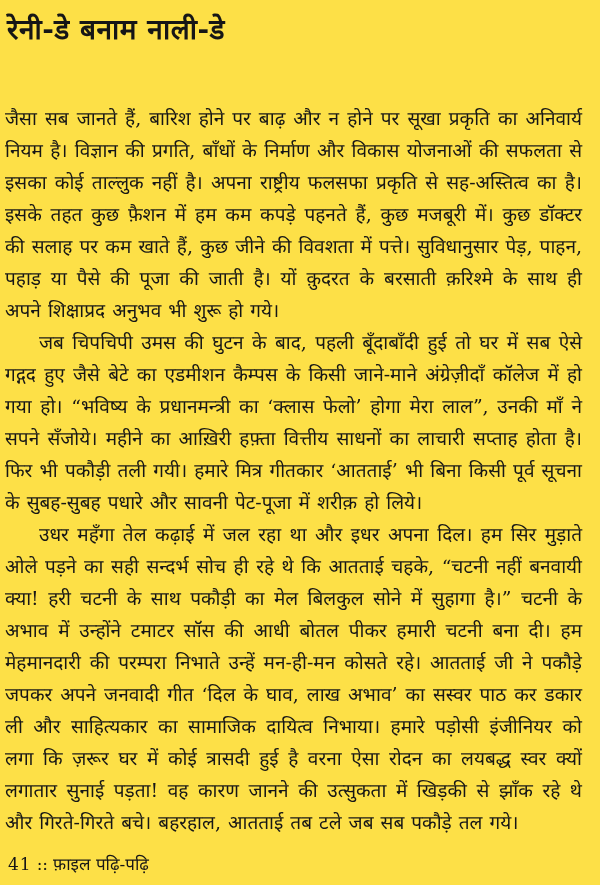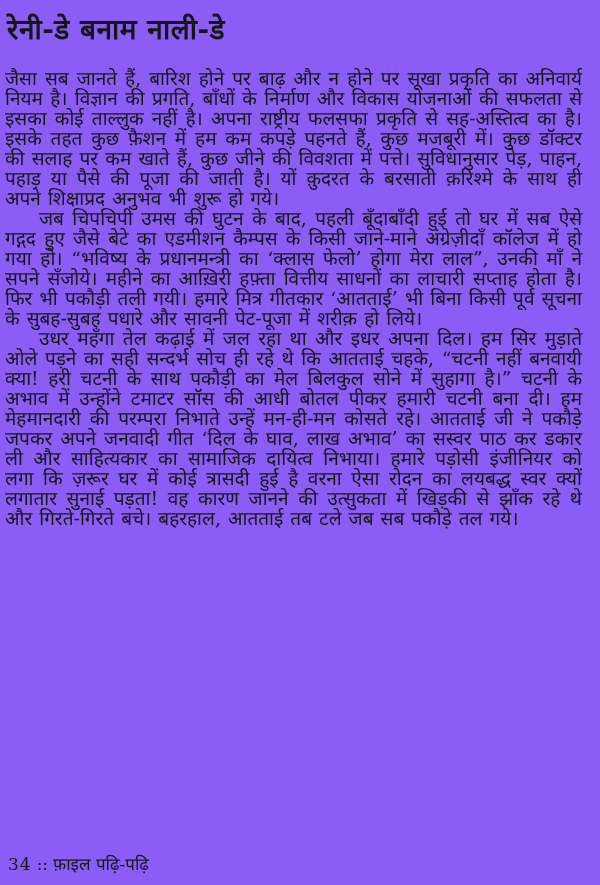--- a/index.html
+++ b/index.html
@@ -10,36 +10,36 @@
   body {
     width: 600px;
     height: 885px;
     overflow: hidden;
   }
   .page {
     position: relative;
     box-sizing: border-box;
     width: 600px;
     height: 885px;
-    background: #8b5cf6;
+    background: #fde047;
     color: #161616;
     font-family: "DejaVu Serif", "DejaVu Sans", serif;
     padding: 12px 18px 0 5px;
   }
   .title {
     font-size: 28px;
     line-height: 36px;
     font-weight: 600;
     margin: 0 0 0 2px;
     letter-spacing: 0.5px;
   }
   .body-text {
-    margin-top: 20px;
+    margin-top: 54px;
     font-size: 19px;
-    line-height: 20px;
+    line-height: 32px;
     text-align: justify;
   }
   .para {
     margin: 0;
     text-indent: 34px;
     word-spacing: 1px;
   }
   .para.first {
     text-indent: 0;
   }
@@ -65,16 +65,16 @@
 
   <h1 class="title">रेनी-डे बनाम नाली-डे</h1>
 
   <div class="body-text">
     <p class="para first">जैसा सब जानते हैं, बारिश होने पर बाढ़ और न होने पर सूखा प्रकृति का अनिवार्य नियम है। विज्ञान की प्रगति, बाँधों के निर्माण और विकास योजनाओं की सफलता से इसका कोई ताल्लुक नहीं है। अपना राष्ट्रीय फलसफा प्रकृति से सह-अस्तित्व का है। इसके तहत कुछ फ़ैशन में हम कम कपड़े पहनते हैं, कुछ मजबूरी में। कुछ डॉक्टर की सलाह पर कम खाते हैं, कुछ जीने की विवशता में पत्ते। सुविधानुसार पेड़, पाहन, पहाड़ या पैसे की पूजा की जाती है। यों क़ुदरत के बरसाती क़रिश्मे के साथ ही अपने शिक्षाप्रद अनुभव भी शुरू हो गये।</p>
     <p class="para">जब चिपचिपी उमस की घुटन के बाद, पहली बूँदाबाँदी हुई तो घर में सब ऐसे गद्गद हुए जैसे बेटे का एडमीशन कैम्पस के किसी जाने-माने अंग्रेज़ीदाँ कॉलेज में हो गया हो। “भविष्य के प्रधानमन्त्री का ‘क्लास फेलो’ होगा मेरा लाल”, उनकी माँ ने सपने सँजोये। महीने का आख़िरी हफ़्ता वित्तीय साधनों का लाचारी सप्ताह होता है। फिर भी पकौड़ी तली गयी। हमारे मित्र गीतकार ‘आतताई’ भी बिना किसी पूर्व सूचना के सुबह-सुबह पधारे और सावनी पेट-पूजा में शरीक़ हो लिये।</p>
     <p class="para">उधर महँगा तेल कढ़ाई में जल रहा था और इधर अपना दिल। हम सिर मुड़ाते ओले पड़ने का सही सन्दर्भ सोच ही रहे थे कि आतताई चहके, “चटनी नहीं बनवायी क्या! हरी चटनी के साथ पकौड़ी का मेल बिलकुल सोने में सुहागा है।” चटनी के अभाव में उन्होंने टमाटर सॉस की आधी बोतल पीकर हमारी चटनी बना दी। हम मेहमानदारी की परम्परा निभाते उन्हें मन-ही-मन कोसते रहे। आतताई जी ने पकौड़े जपकर अपने जनवादी गीत ‘दिल के घाव, लाख अभाव’ का सस्वर पाठ कर डकार ली और साहित्यकार का सामाजिक दायित्व निभाया। हमारे पड़ोसी इंजीनियर को लगा कि ज़रूर घर में कोई त्रासदी हुई है वरना ऐसा रोदन का लयबद्ध स्वर क्यों लगातार सुनाई पड़ता! वह कारण जानने की उत्सुकता में खिड़की से झाँक रहे थे और गिरते-गिरते बचे। बहरहाल, आतताई तब टले जब सब पकौड़े तल गये।</p>
   </div>
 
   <div class="footer">
-    <span class="num">34</span><span class="sep">::</span><span>फ़ाइल पढ़ि-पढ़ि</span>
+    <span class="num">41</span><span class="sep">::</span><span>फ़ाइल पढ़ि-पढ़ि</span>
   </div>
 
 </div>
 
 </body></html>

